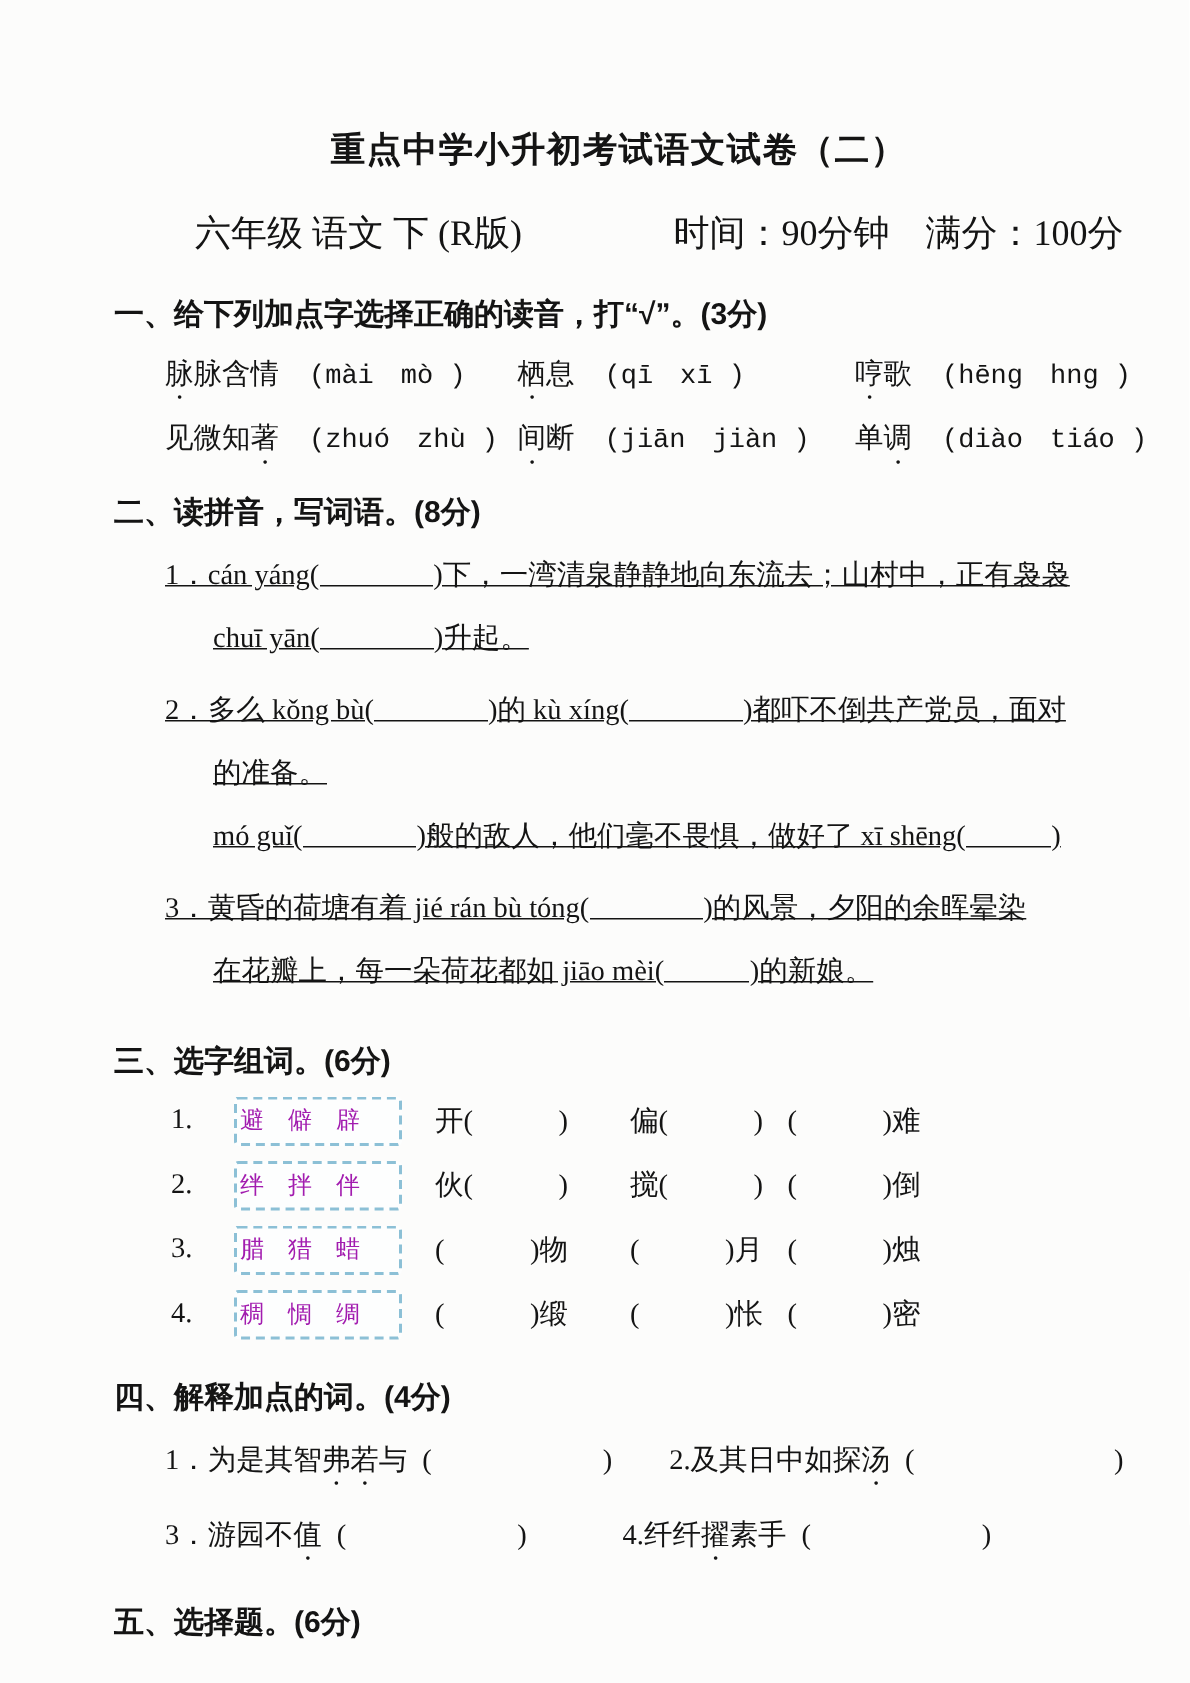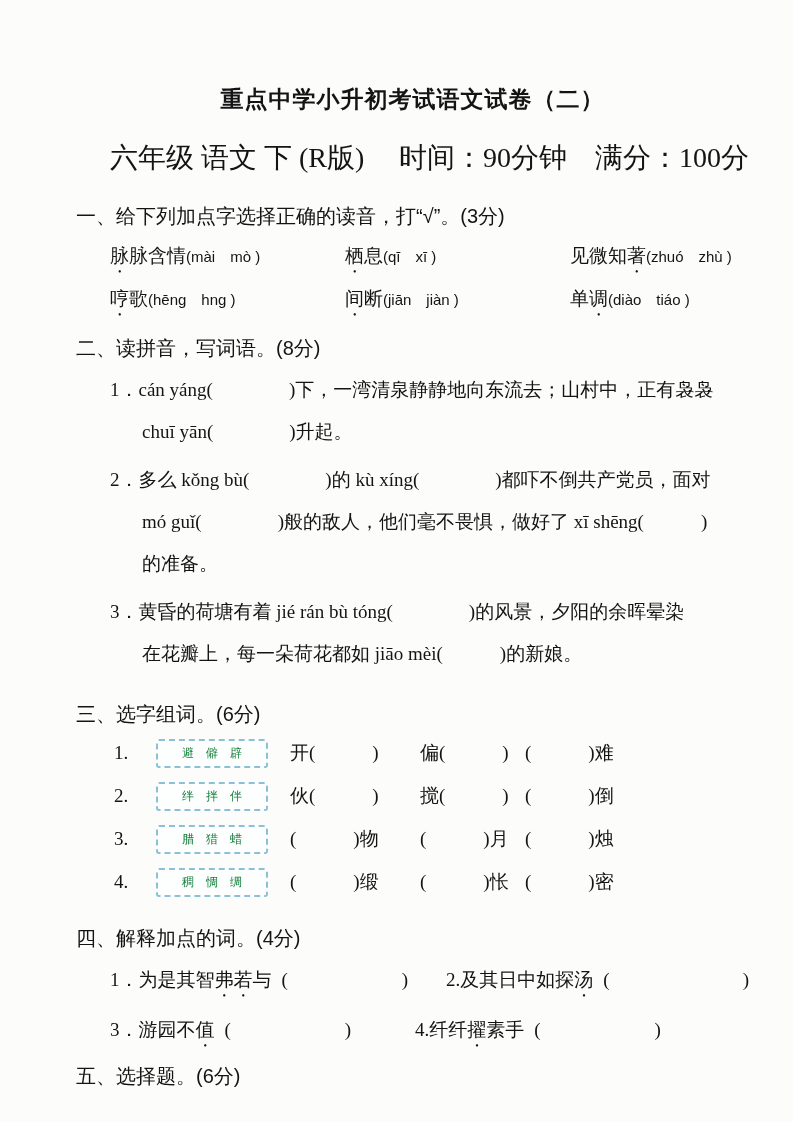--- a/index.html
+++ b/index.html
@@ -18,60 +18,61 @@
     font-weight:700;
     font-size:23px;
     text-align:center;
     margin:0;
     letter-spacing:1px;
     white-space:pre;
   }
   .meta {
     display:flex;
     justify-content:space-between;
-    margin:24px 0 0 34px;
-    font-size:28px;
+    margin:24px 0 0 54px;
+    font-size:24px;
     white-space:pre;
     text-align:center;
   }
   .sec-heading {
     font-family:"Liberation Sans", sans-serif;
-    font-weight:400;
+    font-weight:700;
     font-size:20px;
     margin:0;
     white-space:pre;
     line-height:30px;
   }
   .mt-s1 { margin-top:24px; }
   .mt-s2 { margin-top:12px; }
   .mt-s3 { margin-top:24px; }
   .mt-s4 { margin-top:22px; }
-  .mt-s5 { margin-top:8px; }
+  .mt-s5 { margin-top:20px; }
 
   .pgrid {
     display:grid;
     grid-template-columns:235px 225px auto;
     margin:4px 0 0 34px;
     font-size:19px;
     line-height:42px;
     white-space:pre;
   }
   .py {
-    font-family:Liberation Sans, sans-serif;
-    font-size:15px;
+    font-family:Liberation Mono, monospace;
+    font-size:18px;
     white-space:pre;
+    margin-left:20px;
   }
   .em {
     -webkit-text-emphasis:filled dot;
     -webkit-text-emphasis-position:under right;
     text-emphasis:filled dot;
     text-emphasis-position:under right;
   }
 
-  .item-block { margin-top:6px; }
+  .item-block { margin-top:6px;text-decoration:underline; }
   .line {
     display:block;
     white-space:pre;
     font-size:19px;
     line-height:42px;
   }
   .ind1 { margin-left:34px; }
   .ind2 { margin-left:66px; }
 
   .s3row {
@@ -83,23 +84,22 @@
     height:38px;
     white-space:pre;
   }
   .cbox {
     display:inline-block;
     box-sizing:border-box;
     width:112px;
     border:2px dashed #8cc0d6;
     border-radius:3px;
     padding:4px 2px;
-    text-align:center;
-    font-size:12px;
-    color:#15803d;
+    font-size:16px;
+    color:#a21caf;
     background:#fdfefe;
     white-space:pre;
   }
   .s4row {
     display:flex;
     margin:4px 0 0 34px;
     font-size:19px;
     line-height:46px;
     white-space:pre;
     font-family:Liberation Serif, serif;
@@ -118,35 +118,35 @@
 
   <div class="meta">
     <span>六年级 语文 下 (R版)</span>
     <span>时间：90分钟　满分：100分</span>
   </div>
 
   <h2 class="sec-heading mt-s1">一、给下列加点字选择正确的读音，打“√”。(3分)</h2>
   <div class="pgrid">
     <span><span></span><span class="em">脉</span><span>脉含情</span><span class="py">(mài　mò )</span></span>
     <span><span></span><span class="em">栖</span><span>息</span><span class="py">(qī　xī )</span></span>
+    <span><span></span><span class="em">哼</span><span>歌</span><span class="py">(hēng　hng )</span></span>
     <span><span>见微知</span><span class="em">著</span><span></span><span class="py">(zhuó　zhù )</span></span>
-    <span><span></span><span class="em">哼</span><span>歌</span><span class="py">(hēng　hng )</span></span>
     <span><span></span><span class="em">间</span><span>断</span><span class="py">(jiān　jiàn )</span></span>
     <span><span>单</span><span class="em">调</span><span></span><span class="py">(diào　tiáo )</span></span>
   </div>
 
   <h2 class="sec-heading mt-s2">二、读拼音，写词语。(8分)</h2>
   <div class="item-block">
     <span class="line ind1">1．cán yáng(　　　　)下，一湾清泉静静地向东流去；山村中，正有袅袅</span>
     <span class="line ind2">chuī yān(　　　　)升起。</span>
   </div>
   <div class="item-block">
     <span class="line ind1">2．多么 kǒng bù(　　　　)的 kù xíng(　　　　)都吓不倒共产党员，面对</span>
+    <span class="line ind2">的准备。</span>
     <span class="line ind2">mó guǐ(　　　　)般的敌人，他们毫不畏惧，做好了 xī shēng(　　　)</span>
-    <span class="line ind2">的准备。</span>
   </div>
   <div class="item-block">
     <span class="line ind1">3．黄昏的荷塘有着 jié rán bù tóng(　　　　)的风景，夕阳的余晖晕染</span>
     <span class="line ind2">在花瓣上，每一朵荷花都如 jiāo mèi(　　　)的新娘。</span>
   </div>
 
   <h2 class="sec-heading mt-s3">三、选字组词。(6分)</h2>
   <div class="s3row">
     <span>1.</span>
     <span class="cbox">避　僻　辟</span>

